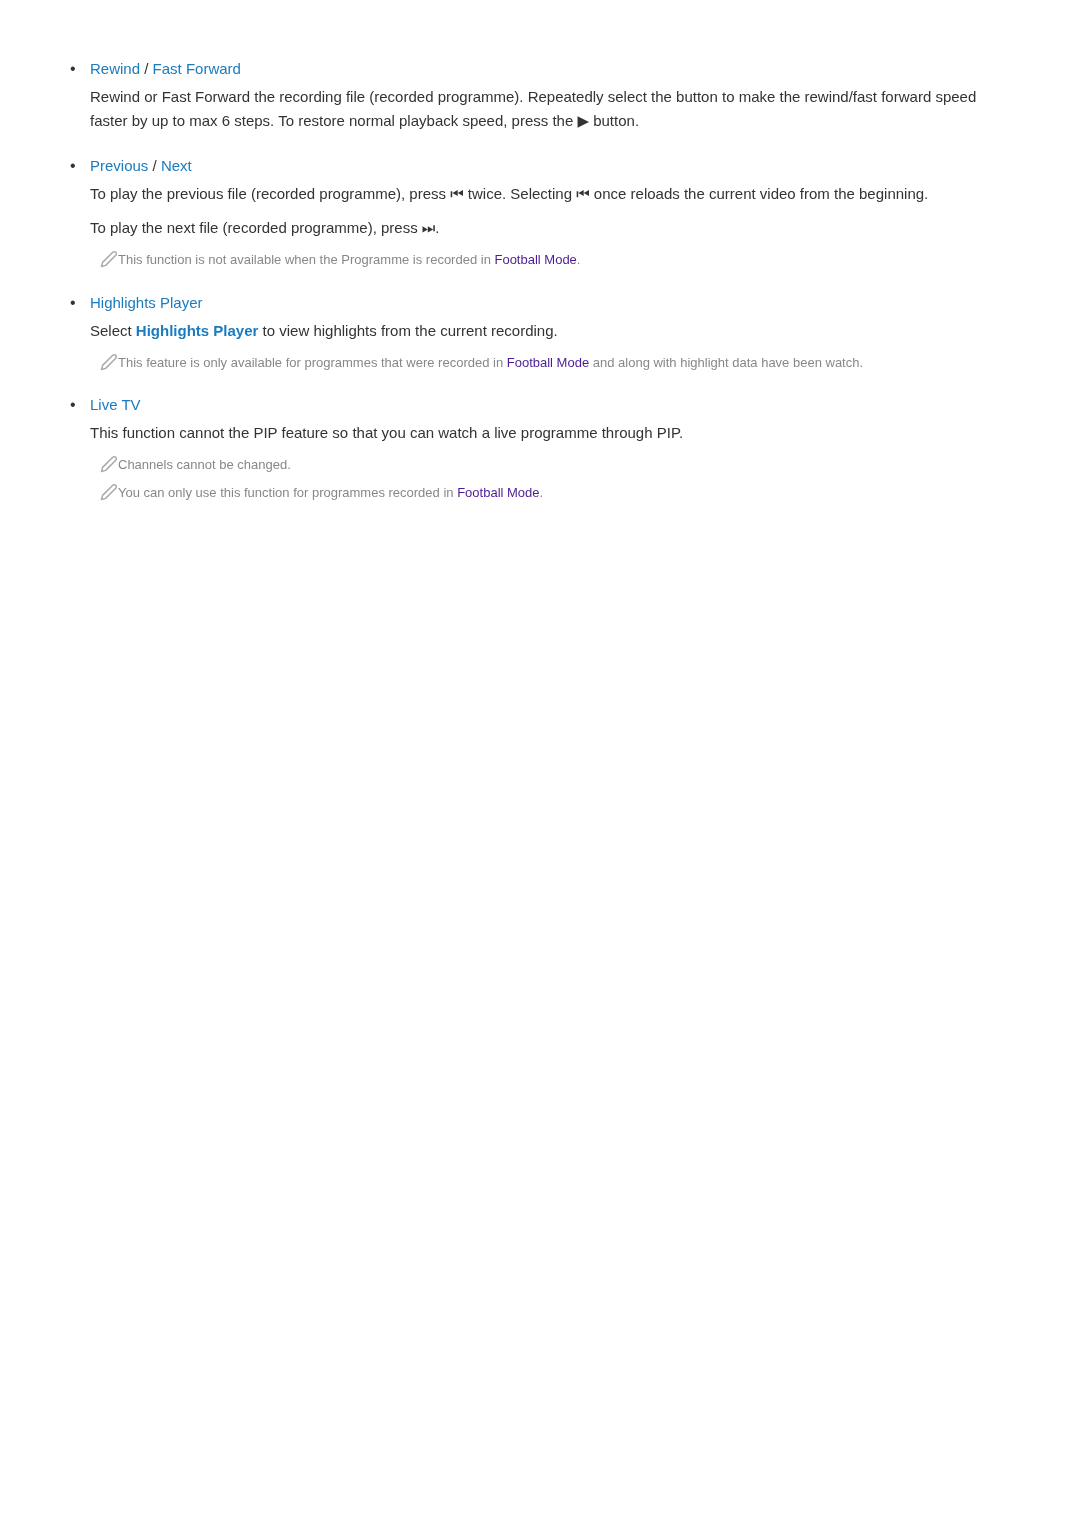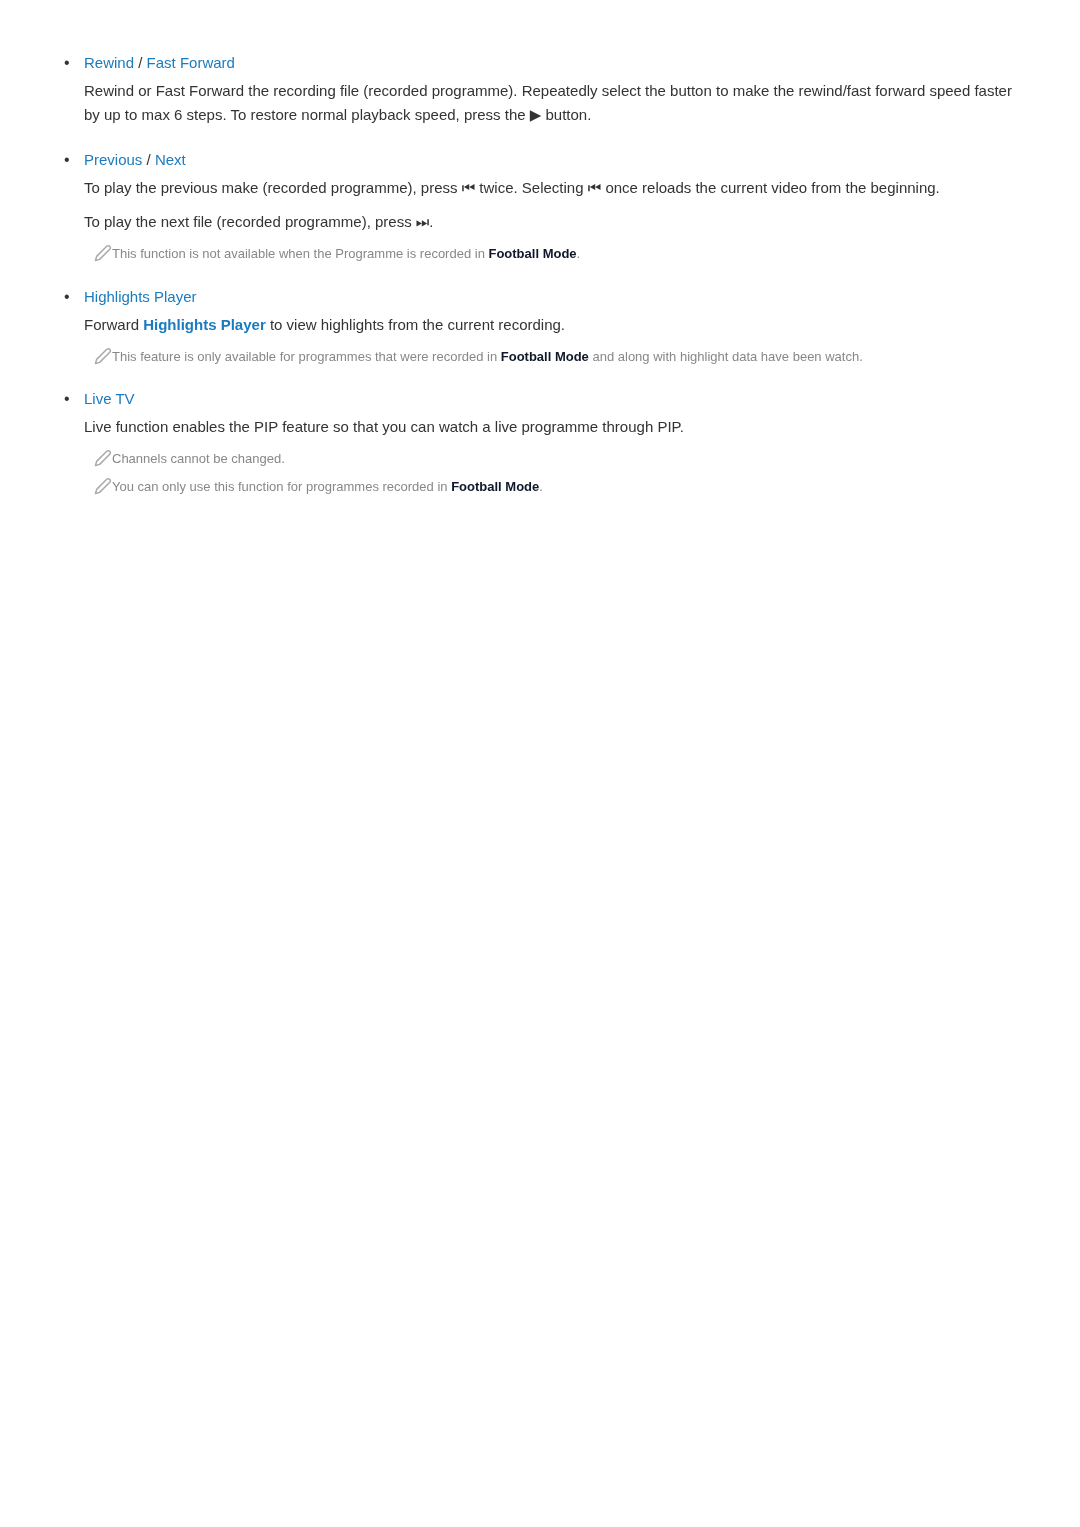--- a/index.html
+++ b/index.html
@@ -20,21 +20,21 @@
 
     .content-area {
       max-width: 960px;
       margin: 0 auto;
       padding-top: 20px;
     }
 
     ul.main-list {
       list-style: none;
       padding: 0;
-      margin: 4px;
+      margin: 10px;
     }
 
     ul.main-list > li {
       margin-bottom: 24px;
       position: relative;
       padding-left: 20px;
     }
 
     ul.main-list > li::before {
       content: '•';
@@ -79,22 +79,22 @@
       padding-left: 10px;
     }
 
     .note-text {
       font-size: 13px;
       color: #888;
       line-height: 1.5;
     }
 
     .note-text .bold-link {
-      color: #0f172a;
-      font-weight: bold;
+      color: #4c1d95;
+      font-weight: normal;
       text-decoration: none;
     }
 
     .highlight-link {
       color: #1a7bbf;
       font-weight: bold;
       text-decoration: none;
     }
 
     
@@ -121,62 +121,62 @@
       </div>
     </li>
 
     <li>
       <div class="item-title">
         <a class="link" href="#">Previous</a>
         <span class="separator"> / </span>
         <a class="link" href="#">Next</a>
       </div>
       <div class="item-body">
-        <p>To play the previous make (recorded programme), press ⏮ twice. Selecting ⏮ once reloads the current video from the beginning.</p>
+        <p>To play the previous file (recorded programme), press ⏮ twice. Selecting ⏮ once reloads the current video from the beginning.</p>
         <p>To play the next file (recorded programme), press ⏭.</p>
         <div class="note">
           <span class="pencil-icon">
             <svg viewBox="0 0 24 24" fill="none" stroke="#aaaaaa" stroke-width="2" stroke-linecap="round" stroke-linejoin="round">
               <path d="M17 3a2.828 2.828 0 1 1 4 4L7.5 20.5 2 22l1.5-5.5L17 3z"></path>
             </svg>
           </span>
           <span class="note-text">
             <span>This function is not available when the Programme is recorded in </span><a class="bold-link" href="#">Football Mode</a><span>.</span>
           </span>
         </div>
       </div>
     </li>
 
     <li>
       <div class="item-title">
         <a class="link" href="#">Highlights Player</a>
       </div>
       <div class="item-body">
         <p>
-          <span>Forward </span><a class="highlight-link" href="#">Highlights Player</a><span> to view highlights from the current recording.</span>
+          <span>Select </span><a class="highlight-link" href="#">Highlights Player</a><span> to view highlights from the current recording.</span>
         </p>
         <div class="note">
           <span class="pencil-icon">
             <svg viewBox="0 0 24 24" fill="none" stroke="#aaaaaa" stroke-width="2" stroke-linecap="round" stroke-linejoin="round">
               <path d="M17 3a2.828 2.828 0 1 1 4 4L7.5 20.5 2 22l1.5-5.5L17 3z"></path>
             </svg>
           </span>
           <span class="note-text">
             <span>This feature is only available for programmes that were recorded in </span><a class="bold-link" href="#">Football Mode</a><span> and along with highlight data have been watch.</span>
           </span>
         </div>
       </div>
     </li>
 
     <li>
       <div class="item-title">
         <a class="link" href="#">Live TV</a>
       </div>
       <div class="item-body">
-        <p>Live function enables the PIP feature so that you can watch a live programme through PIP.</p>
+        <p>This function cannot the PIP feature so that you can watch a live programme through PIP.</p>
         <div class="note">
           <span class="pencil-icon">
             <svg viewBox="0 0 24 24" fill="none" stroke="#aaaaaa" stroke-width="2" stroke-linecap="round" stroke-linejoin="round">
               <path d="M17 3a2.828 2.828 0 1 1 4 4L7.5 20.5 2 22l1.5-5.5L17 3z"></path>
             </svg>
           </span>
           <span class="note-text">Channels cannot be changed.</span>
         </div>
         <div class="note">
           <span class="pencil-icon">

